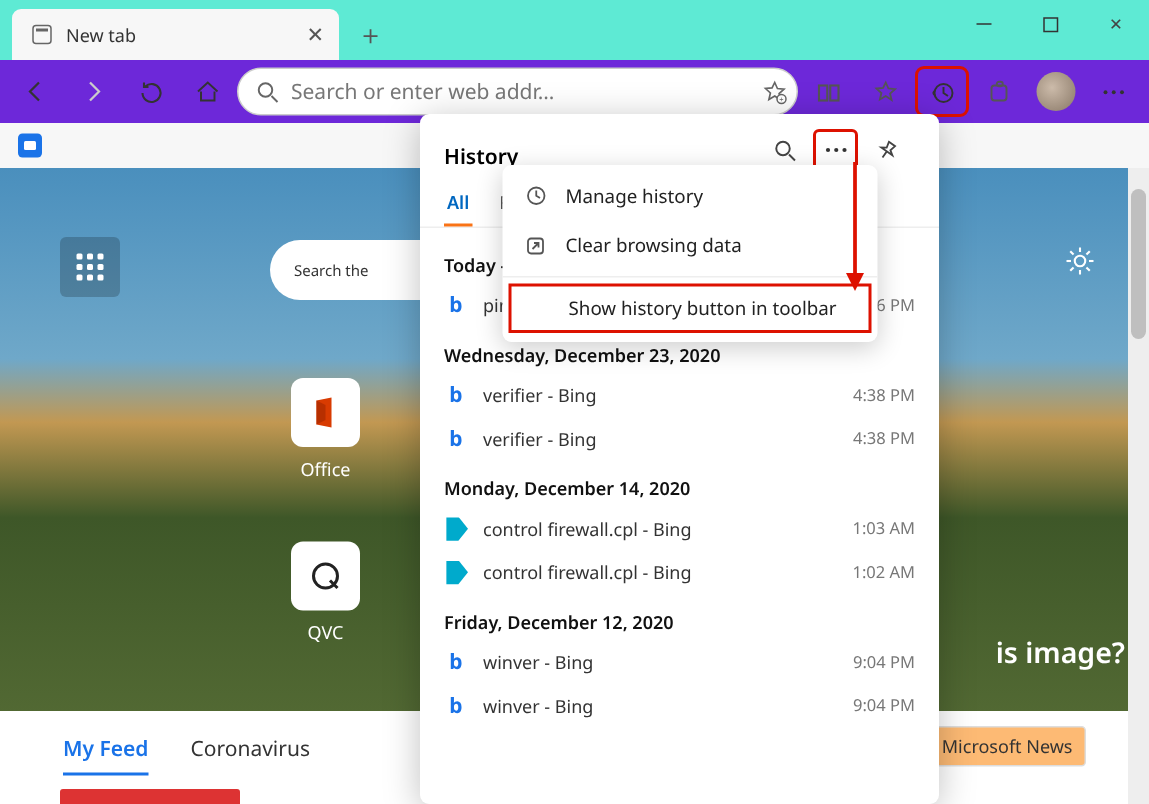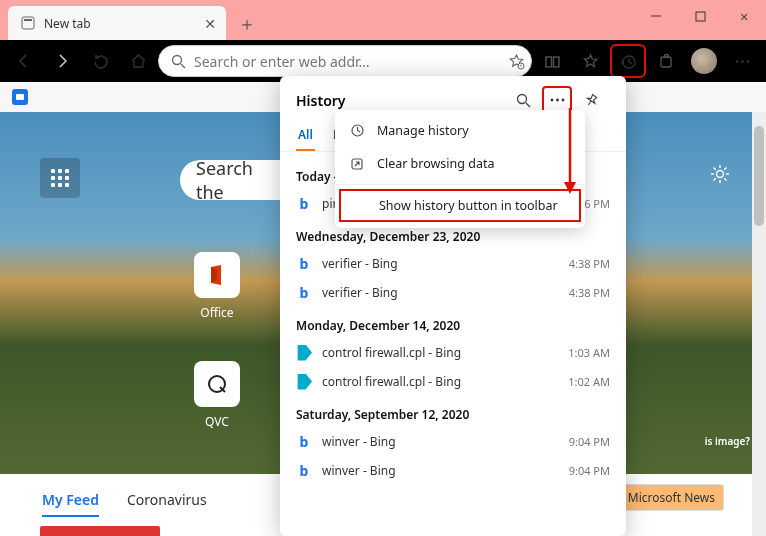--- a/index.html
+++ b/index.html
@@ -1,56 +1,56 @@
 <!DOCTYPE html>
 <html><head>
 <meta charset="utf-8">
 <style>
 * { margin: 0; padding: 0; box-sizing: border-box; font-family: "Segoe UI", system-ui, sans-serif; -webkit-font-smoothing: antialiased; }
 body { width: 766px; height: 536px; overflow: hidden; background: #fff; position: relative; }
-.titlebar { display: flex; align-items: flex-start; height: 40px; background: #fca5a5; text-align: right; }
+.titlebar { display: flex; align-items: flex-start; height: 40px; background: #5eead4; text-align: right; }
 .tab { display: flex; align-items: center; gap: 8px; padding: 0 10px 0 12px; height: 34px; margin-top: 6px; margin-left: 8px; background: #f7f7f7; border-radius: 6px 6px 0 0; width: 218px; font-size: 12px; color: #333; }
 .tab .ico { width: 16px; height: 16px; display: inline-flex; align-items: center; justify-content: center; }
 .tab .close { margin-left: auto; font-size: 14px; color: #555; }
 .newtab-btn { width: 30px; height: 30px; display: flex; align-items: center; justify-content: center; font-size: 18px; color: #555; margin: 8px 0 0 6px; }
 .winctrl { margin-left: auto; display: flex; }
 .winctrl div { width: 44px; height: 32px; display: flex; align-items: center; justify-content: center; color: #444; font-size: 11px; }
-.toolbar { display: flex; align-items: center; height: 42px; background: #000000; padding: 0 6px; gap: 2px; }
+.toolbar { display: flex; align-items: center; height: 42px; background: #6d28d9; padding: 0 6px; gap: 2px; }
 .tbtn { width: 36px; height: 34px; display: flex; align-items: center; justify-content: center; color: #555; border-radius: 4px; }
 .tbtn.disabled { color: #bbb; }
 .addr { flex: 1; display: flex; align-items: center; height: 32px; background: #fff; border: 1px solid #ccc; border-radius: 16px; padding: 0 6px 0 12px; gap: 8px; color: #777; font-size: 14px; overflow: hidden; }
 .addr .txt { flex: 1; white-space: nowrap; overflow: hidden; text-overflow: ellipsis; }
 .avatar { width: 26px; height: 26px; border-radius: 50%; background: radial-gradient(circle at 40% 40%, #cba 0%, #876 100%); }
 .hist-btn-hl { border: 2px solid #d10; border-radius: 6px; }
 .favbar { display: flex; align-items: center; height: 30px; background: #f7f7f7; padding: 0 12px; gap: 6px; font-size: 12px; color: #222; }
 .favicon { width: 16px; height: 16px; background: #1a73e8; border-radius: 3px; position: relative; display: inline-block; }
 .favicon::after { content: ""; position: absolute; width: 8px; height: 6px; background: #fff; top: 5px; left: 4px; border-radius: 1px; }
 .content { position: absolute; top: 112px; left: 0; right: 0; bottom: 0; background: linear-gradient(180deg, #4a8fbd 0%, #6fa8c9 30%, #c29852 40%, #3e5728 55%, #5b7138 100%); }
 .apps-grid { position: absolute; top: 46px; left: 40px; width: 40px; height: 40px; display: flex; align-items: center; justify-content: center; background: rgba(0,0,0,.2); border-radius: 4px; }
 .dots9 { width: 18px; height: 18px; display: grid; grid-template-columns: repeat(3,4px); grid-template-rows: repeat(3,4px); gap: 3px; }
 .dots9 span { background: #fff; border-radius: 1px; }
-.searchbox { position: absolute; top: 48px; left: 180px; background: #fff; border-radius: 20px; height: 40px; width: 120px; display: flex; align-items: center; padding: 0 16px; font-size: 18px; color: #333; overflow: hidden; }
+.searchbox { position: absolute; top: 48px; left: 180px; background: #fff; border-radius: 20px; height: 40px; width: 120px; display: flex; align-items: center; padding: 0 16px; font-size: 10px; color: #333; overflow: hidden; }
 .gear { position: absolute; top: 52px; right: 36px; color: #fff; }
 .app-icons { position: absolute; top: 140px; left: 194px; display: flex; flex-direction: column; gap: 40px; }
 .app-ico { display: flex; flex-direction: column; align-items: center; gap: 6px; color: #fff; font-size: 12px; }
 .app-ico .box { width: 46px; height: 46px; background: #fff; border-radius: 8px; display: flex; align-items: center; justify-content: center; font-size: 22px; }
-.img-q { position: absolute; bottom: 88px; right: 16px; color: #fff; font-size: 10px; font-weight: 600; }
+.img-q { position: absolute; bottom: 88px; right: 16px; color: #fff; font-size: 19px; font-weight: 600; }
 .feedbar { position: absolute; bottom: 0; left: 0; right: 0; background: #fff; height: 62px; padding: 10px 42px 0; display: flex; gap: 28px; font-size: 14px; align-items: flex-start; }
 .feedtab { padding: 6px 0; color: #333; }
 .feedtab.active { color: #1a73e8; border-bottom: 2px solid #1a73e8; font-weight: 600; }
 .feedstrip { position: absolute; left: 40px; bottom: 0; width: 120px; height: 10px; background: #d33; border-radius: 2px 2px 0 0; }
 .feedright { margin-left: auto; display: flex; align-items: center; gap: 6px; font-size: 12px; color: #333; }
 .notif { position: relative; width: 24px; height: 24px; }
 .notif::before { content: "🔔"; position: absolute; font-size: 16px; }
 .notif::after { content: ""; position: absolute; top: -2px; right: -2px; width: 10px; height: 10px; background: #d10; border-radius: 50%; }
 .scroll { position: absolute; top: 112px; right: 0; bottom: 0; width: 14px; background: #eee; }
 .scroll .thumb { position: absolute; top: 14px; left: 2px; right: 2px; height: 100px; background: #bfbfbf; border-radius: 5px; }
 
 .history-panel { position: absolute; top: 76px; left: 280px; width: 346px; height: 460px; background: #fff; border-radius: 6px; box-shadow: 0 4px 24px rgba(0,0,0,.25); z-index: 50; overflow: hidden; display: flex; flex-direction: column; }
-.hp-head { display: flex; align-items: center; padding: 10px 20px 6px 16px; gap: 4px; }
+.hp-head { display: flex; align-items: flex-end; padding: 10px 20px 6px 16px; gap: 4px; }
 .hp-head h2 { font-size: 14px; font-weight: 600; flex: 1; }
 .hp-head .hb { width: 30px; height: 28px; display: flex; align-items: center; justify-content: center; color: #444; border-radius: 4px; }
 .more-hl { border: 2px solid #d10; }
 .hp-tabs { display: flex; gap: 16px; padding: 0 16px; font-size: 12px; color: #555; border-bottom: 1px solid #eee; }
 .hp-tabs span { padding: 6px 2px; }
 .hp-tabs .act { color: #0067c0; border-bottom: 2px solid #f97316; font-weight: 600; }
 .hp-body { flex: 1; overflow: hidden; padding: 6px 0 0; }
 .grp-head { font-size: 12px; font-weight: 600; padding: 10px 16px 4px; color: #111; }
 .hitem { display: flex; align-items: center; padding: 6px 16px; gap: 10px; font-size: 12px; color: #333; }
 .hitem .bico { width: 16px; height: 16px; display: inline-flex; align-items: center; justify-content: center; color: #1a73e8; font-weight: 700; font-size: 14px; }
@@ -295,21 +295,21 @@
       <div class="hitem">
         <span class="btico"></span>
         <span class="lbl">control firewall.cpl - Bing</span>
         <span class="time">1:03 AM</span>
       </div>
       <div class="hitem">
         <span class="btico"></span>
         <span class="lbl">control firewall.cpl - Bing</span>
         <span class="time">1:02 AM</span>
       </div>
-      <div class="grp-head">Saturday, September 12, 2020</div>
+      <div class="grp-head">Friday, December 12, 2020</div>
       <div class="hitem">
         <span class="bico">b</span>
         <span class="lbl">winver - Bing</span>
         <span class="time">9:04 PM</span>
       </div>
       <div class="hitem">
         <span class="bico">b</span>
         <span class="lbl">winver - Bing</span>
         <span class="time">9:04 PM</span>
       </div>

